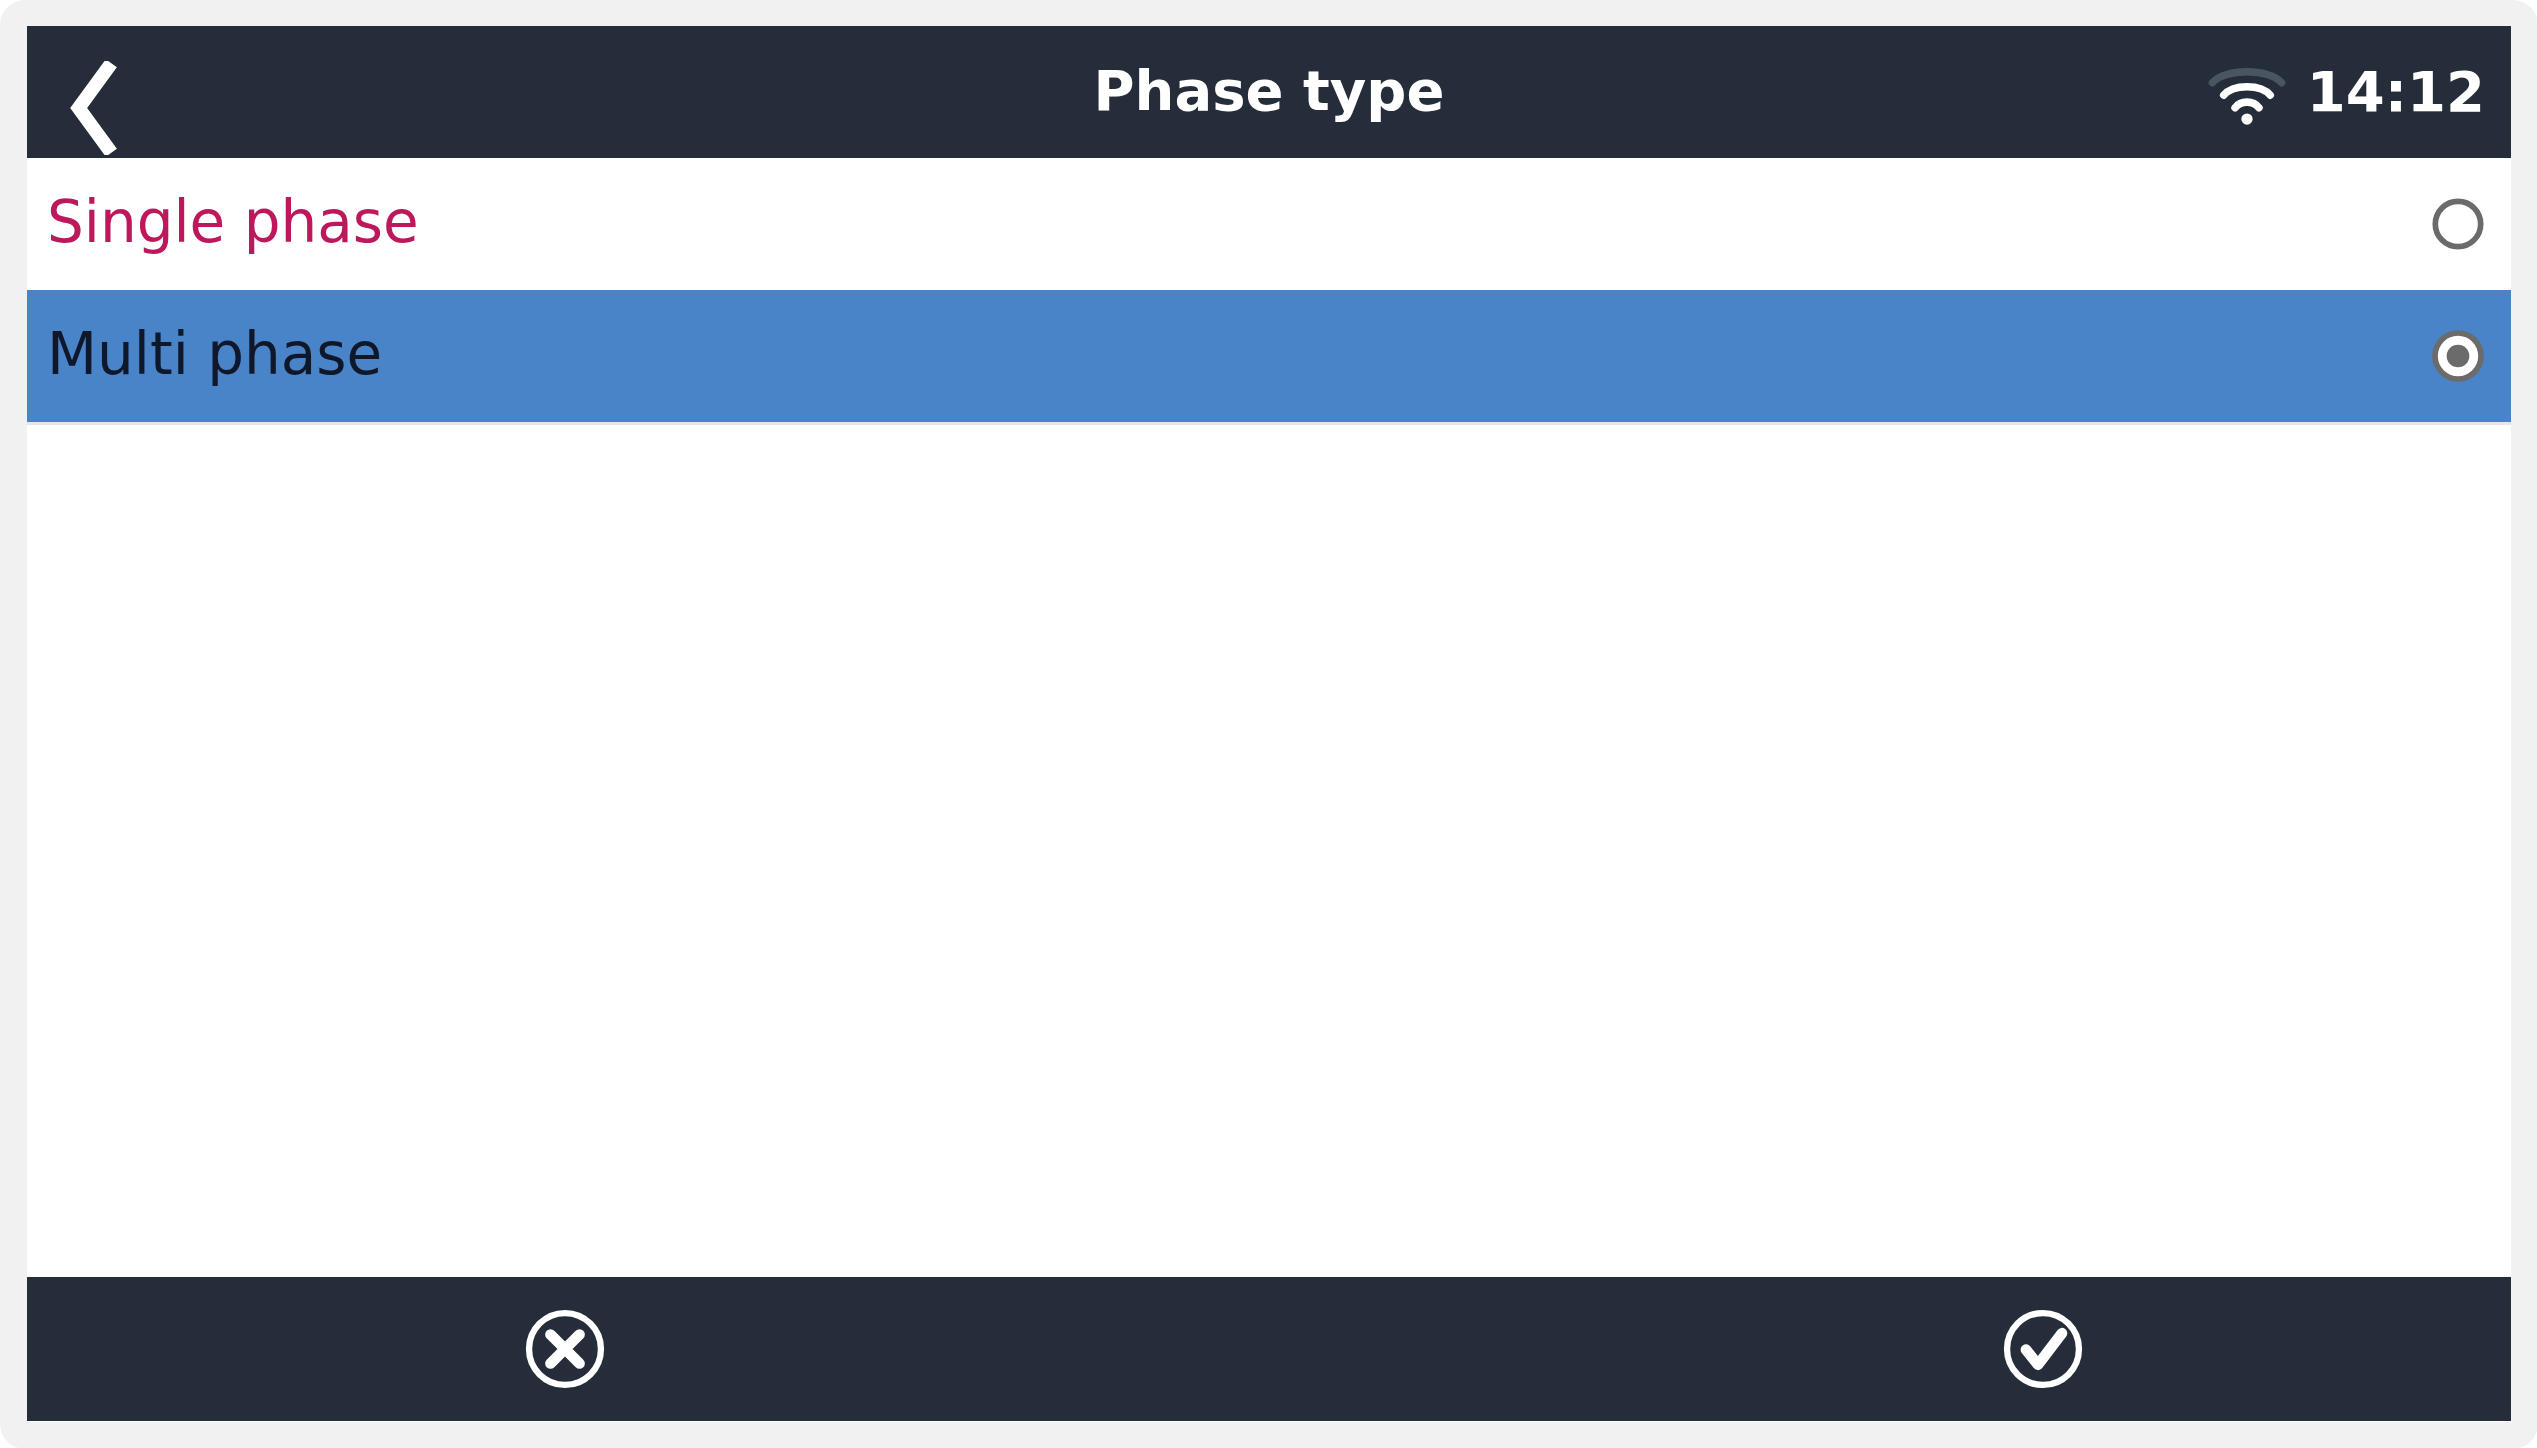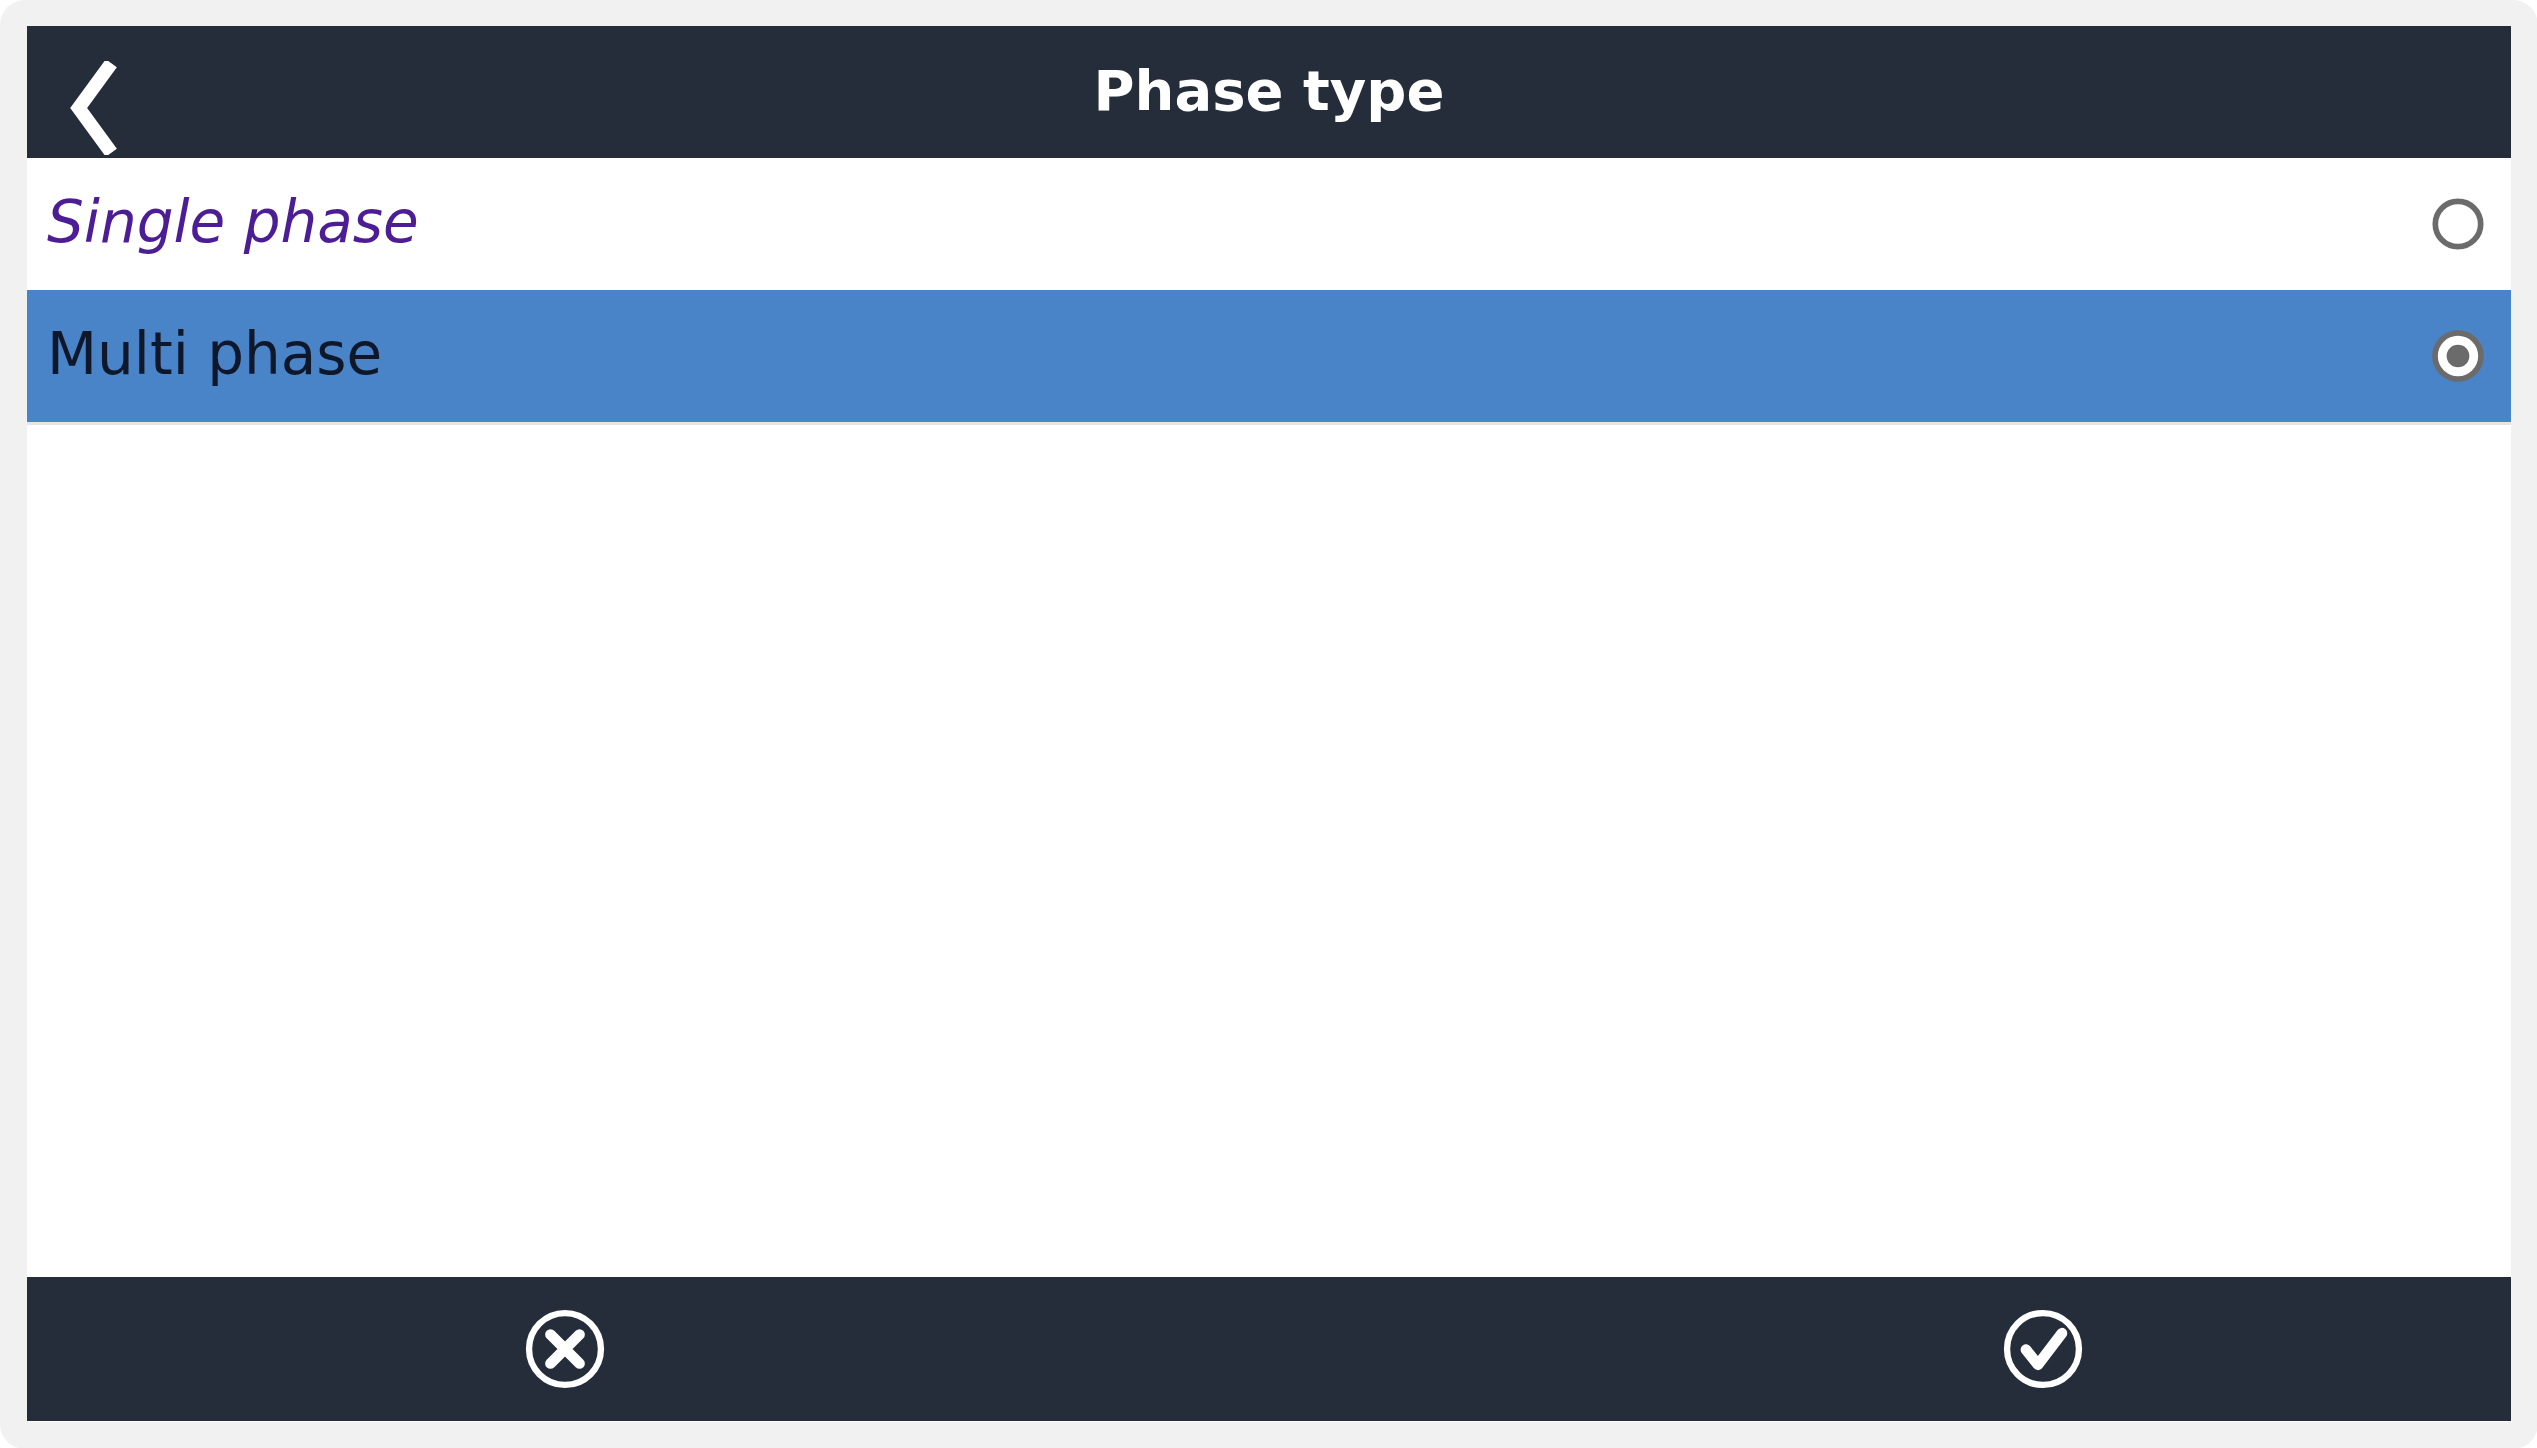--- a/index.html
+++ b/index.html
@@ -125,21 +125,21 @@
   .list-row .row-label {
     position: absolute;
     left: 20px;
     top: 0;
     height: 132px;
     line-height: 129px;
     font-size: 58px;
     font-family: "DejaVu Sans", sans-serif;
     white-space: nowrap;
   }
-  .list-row.row-plain .row-label { color: #4c1d95; font-style: italic; }
+  .list-row.row-plain .row-label { color: #be185d; }
   .list-row.row-selected .row-label { color: #0f172a; }
 
   .row-radio {
     position: absolute;
     right: 24px;
     top: 50%;
     transform: translateY(-50%);
     width: 58px;
     height: 58px;
   }
@@ -188,20 +188,31 @@
       <div id="back-button">
         <span>
           <svg width="56" height="94" viewBox="0 0 90 150" fill="none" xmlns="http://www.w3.org/2000/svg">
             <path d="M68 12 L22 75 L68 138" stroke="#ffffff" stroke-width="22" stroke-linecap="square" stroke-linejoin="miter" fill="none"></path>
           </svg>
         </span>
       </div>
 
       <div id="header-title">Phase type</div>
 
+      <div id="status-cluster">
+        <span id="wifi-icon">
+          <svg width="82" height="66" viewBox="0 0 130 105" fill="none" xmlns="http://www.w3.org/2000/svg">
+            <path d="M10 36 C 30 13, 100 13, 120 36" stroke="#4a5562" stroke-width="12" stroke-linecap="round" fill="none"></path>
+            <path d="M28 56 C 43 38, 87 38, 102 56" stroke="#ffffff" stroke-width="12" stroke-linecap="round" fill="none"></path>
+            <path d="M46 76 C 55 64, 75 64, 84 76" stroke="#ffffff" stroke-width="12" stroke-linecap="round" fill="none"></path>
+            <circle cx="65" cy="94" r="9" fill="#ffffff"></circle>
+          </svg>
+        </span>
+        <span id="clock">14:12</span>
+      </div>
     </div>
 
     <div id="list-area">
 
       <div class="list-row row-plain">
         <span class="row-label">Single phase</span>
         <span class="row-radio">
           <svg width="58" height="58" viewBox="0 0 92 92" fill="none" xmlns="http://www.w3.org/2000/svg">
             <circle cx="46" cy="46" r="36" fill="#ffffff" stroke="#6b6b6b" stroke-width="9"></circle>
           </svg>

